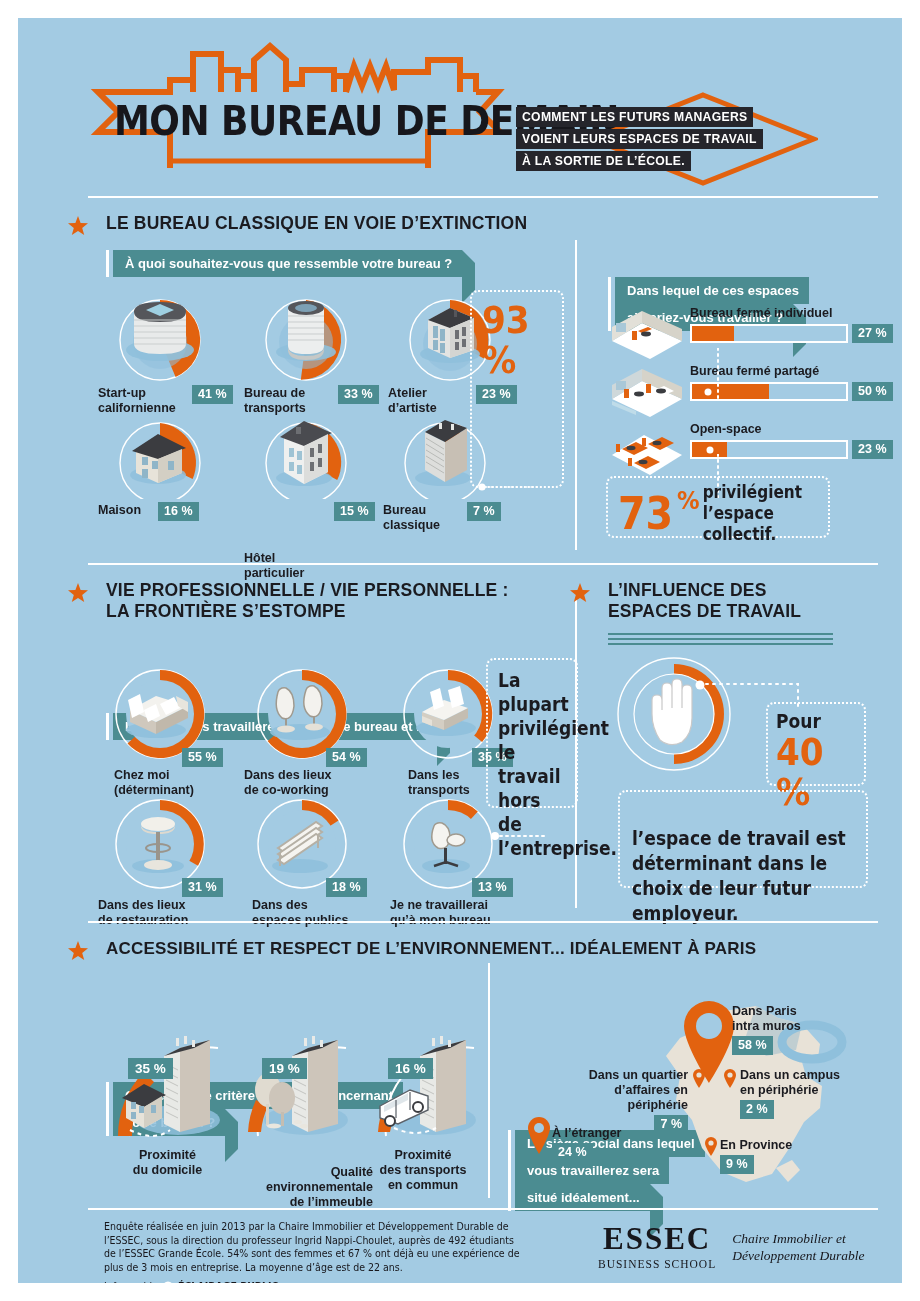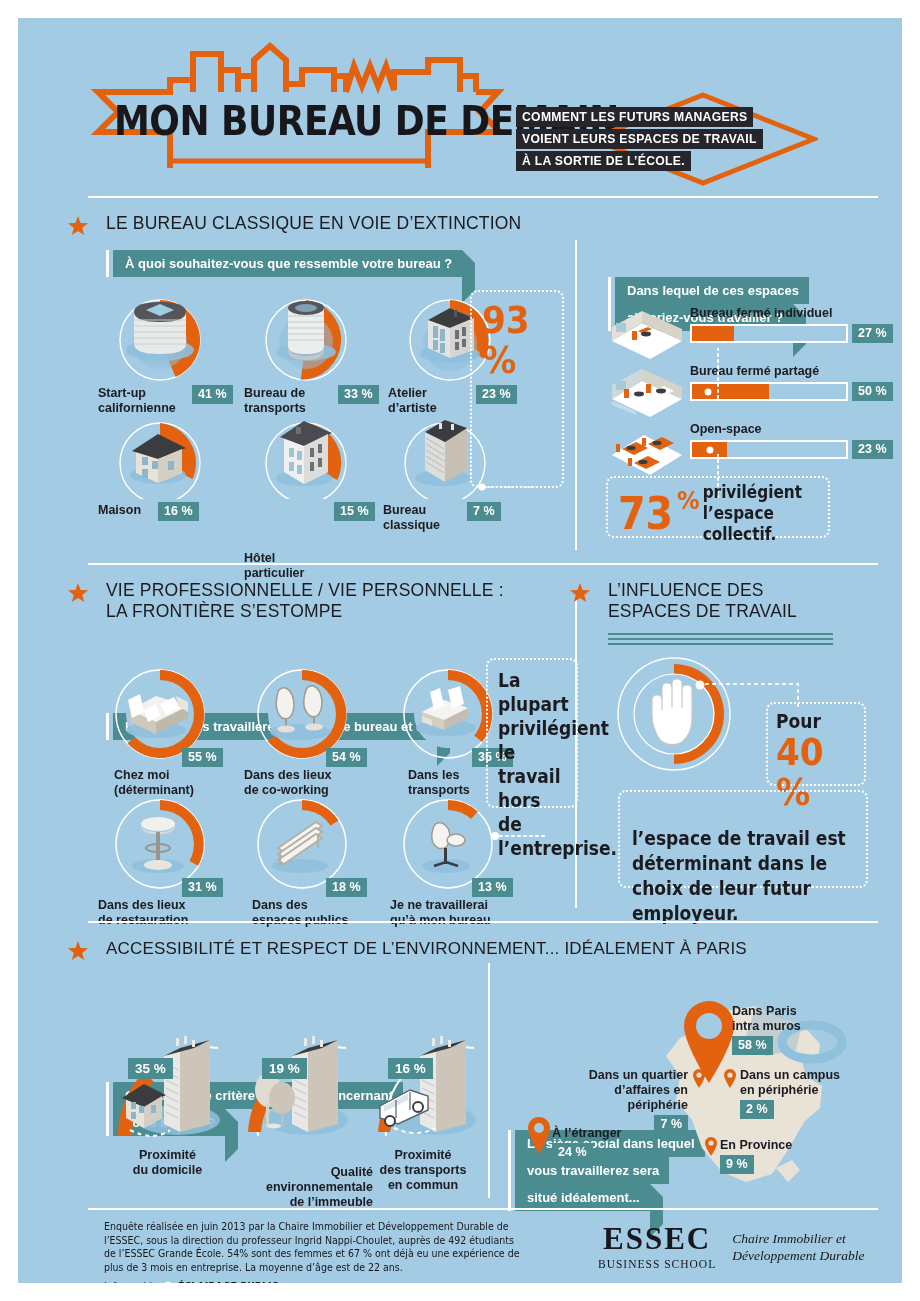--- a/index.html
+++ b/index.html
@@ -10,21 +10,21 @@
   }
   .canvas{
     position:absolute;left:18px;top:18px;width:884px;height:1265px;
     background:#a3cbe3;
     overflow:hidden;
   }
   
   .abs{position:absolute;}
   .bold{font-weight:bold;}
   .hdg{
-    font-weight:normal;letter-spacing:.2px;color:#1b1b20;
+    font-weight:bold;letter-spacing:.2px;color:#1b1b20;
     font-size:17.5px;line-height:21px;text-transform:uppercase;
   }
   svg.star-ic{display:block;}
   .rule-w{background:#ffffff;height:2px;}
   .vrule{background:#ffffff;width:2px;}
   
   .banner{
     position:relative;display:inline-block;background:#4b8c91;color:#fff;
     font-weight:bold;font-size:13px;line-height:23px;padding:2px 10px 2px 12px;
     white-space:nowrap;

